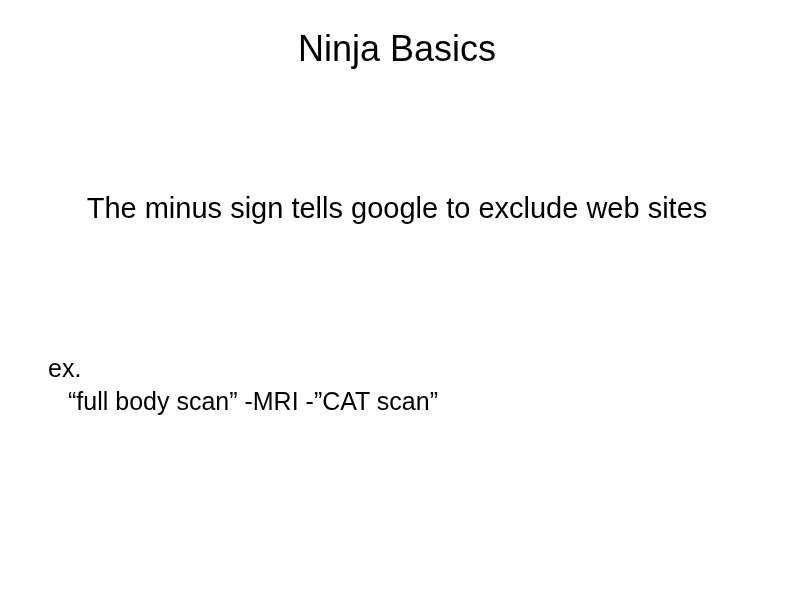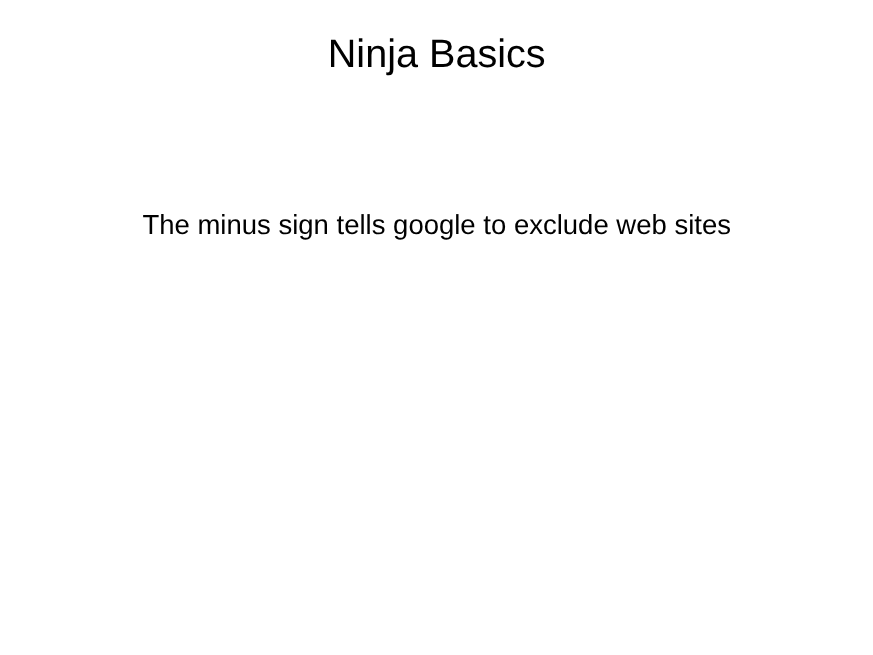--- a/index.html
+++ b/index.html
@@ -25,21 +25,21 @@
     text-align: center;
     font-size: 36px;
     font-weight: normal;
   }
   .body-text {
     position: absolute;
     top: 190px;
     left: 0;
     width: 100%;
     text-align: center;
-    font-size: 25px;
+    font-size: 29px;
     line-height: 1.25;
   }
   .example {
     position: absolute;
     top: 352px;
     left: 48px;
     font-size: 25px;
     line-height: 1.3;
   }
   .example-line2 {
@@ -47,13 +47,17 @@
   }
 </style>
 </head>
 <body>
 
 <div class="slide">
   <div class="title">Ninja Basics</div>
   <div class="body-text">
     <span>The minus sign tells google to exclude web sites</span><br>
   </div>
+  <div class="example">
+    <div>ex.</div>
+    <div class="example-line2">“full body scan” -MRI -”CAT scan”</div>
+  </div>
 </div>
 
 </body></html>

